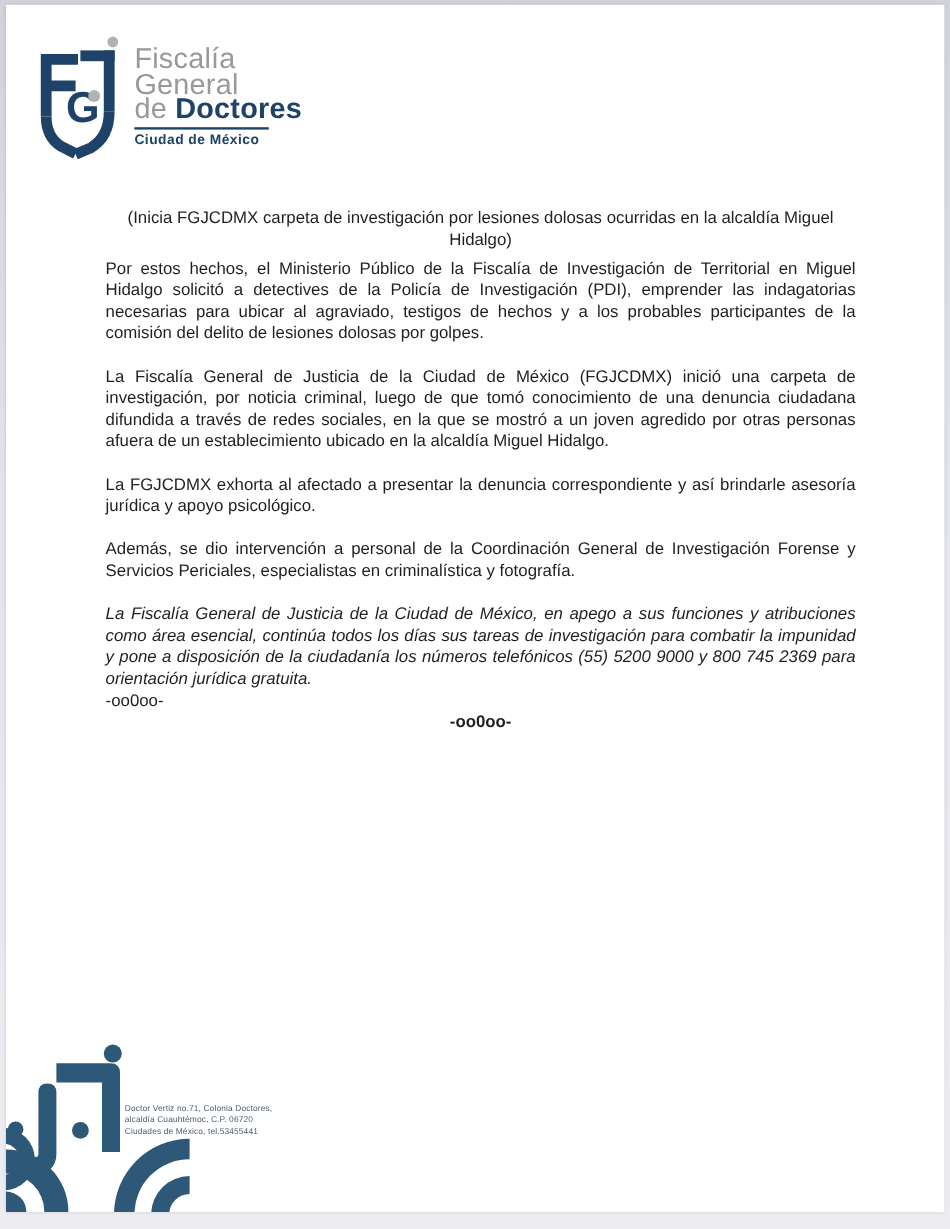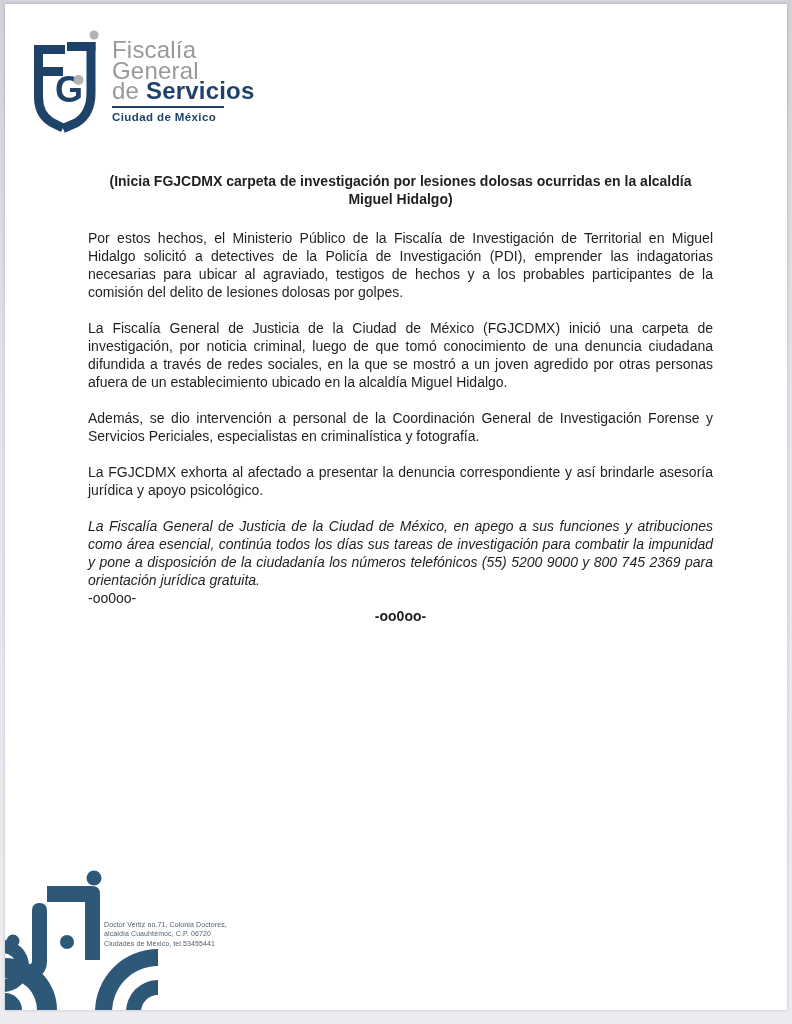--- a/index.html
+++ b/index.html
@@ -18,21 +18,21 @@
   .logo { position:absolute; left:25px; top:26px; display:flex; align-items:flex-start; }
   .emblem { width:72px; height:104px; }
   .logo-text { margin-left:10px; padding-top:10px; }
   .logo-name { font-size:24px; line-height:20.5px; color:var(--logo_gray); font-weight:400; letter-spacing:.2px; }
   .logo-name .bold-navy { color:var(--navy); font-weight:700; }
   .logo-rule { width:112px; height:0; border-top:2px solid var(--navy); margin:4px 0 3px 0; }
   .logo-sub { font-size:11.5px; font-weight:700; color:var(--navy); letter-spacing:.4px; }
   
   .doc { position:absolute; left:83px; top:168px; width:625px; color:var(--ink);
          font-size:14px; line-height:18px; }
-  .doc-title { font-weight:700; text-align:center; margin:0 auto 21px auto; }
+  .doc-title { font-weight:400; text-align:center; margin:0 auto 6px auto; }
   .doc p.para { text-align:justify; margin-bottom:18px; }
   .doc p.para:last-of-type { margin-bottom:0;font-style:italic; }
   .sep-inline { text-align:left; }
   .sep-center { text-align:center; font-weight:700; }
   
   .footer-art { position:absolute; left:0; bottom:0; width:175px; height:156px; }
   .footer-address {
     position:absolute; left:99px; bottom:62px; width:160px;
     font-size:7px; line-height:9.5px; color:var(--addr); letter-spacing:.1px;
   }
@@ -58,32 +58,32 @@
       <path class="navy-stroke" d="M61,63 Q61,84 46,93 L33,98.5"></path>
 
       <text x="25" y="72" font-size="36" font-weight="700" class="navy-fill" font-family="'Liberation Sans', sans-serif">G</text>
 
       <circle class="gray-fill" cx="64" cy="5" r="4.5"></circle>
       <circle class="gray-fill" cx="48.5" cy="50" r="5"></circle>
     </svg>
     <div class="logo-text">
       <div class="logo-name">Fiscalía</div>
       <div class="logo-name">General</div>
-      <div class="logo-name"><span>de</span> <span class="bold-navy">Servicios</span></div>
+      <div class="logo-name"><span>de</span> <span class="bold-navy">Doctores</span></div>
       <div class="logo-rule"></div>
       <div class="logo-sub">Ciudad de México</div>
     </div>
   </div>
 
   <div class="doc">
     <p class="doc-title">(Inicia FGJCDMX carpeta de investigación por lesiones dolosas ocurridas en la alcaldía Miguel Hidalgo)</p>
     <p class="para">Por estos hechos, el Ministerio Público de la Fiscalía de Investigación de Territorial en Miguel Hidalgo solicitó a detectives de la Policía de Investigación (PDI), emprender las indagatorias necesarias para ubicar al agraviado, testigos de hechos y a los probables participantes de la comisión del delito de lesiones dolosas por golpes.</p>
     <p class="para">La Fiscalía General de Justicia de la Ciudad de México (FGJCDMX) inició una carpeta de investigación, por noticia criminal, luego de que tomó conocimiento de una denuncia ciudadana difundida a través de redes sociales, en la que se mostró a un joven agredido por otras personas afuera de un establecimiento ubicado en la alcaldía Miguel Hidalgo.</p>
+    <p class="para">La FGJCDMX exhorta al afectado a presentar la denuncia correspondiente y así brindarle asesoría jurídica y apoyo psicológico.</p>
     <p class="para">Además, se dio intervención a personal de la Coordinación General de Investigación Forense y Servicios Periciales, especialistas en criminalística y fotografía.</p>
-    <p class="para">La FGJCDMX exhorta al afectado a presentar la denuncia correspondiente y así brindarle asesoría jurídica y apoyo psicológico.</p>
     <p class="para">La Fiscalía General de Justicia de la Ciudad de México, en apego a sus funciones y atribuciones como área esencial, continúa todos los días sus tareas de investigación para combatir la impunidad y pone a disposición de la ciudadanía los números telefónicos (55) 5200 9000 y 800 745 2369 para orientación jurídica gratuita.</p>
     <div class="sep-inline">-oo0oo-</div>
     <div class="sep-center">-oo0oo-</div>
   </div>
 
   <svg class="footer-art" viewBox="0 0 175 156" aria-hidden="true">
 
     <circle class="steel-fill" cx="89" cy="24" r="7.5"></circle>
 
     <path class="steel-fill" d="M42,32 H87 Q95,32 95,40 V106 H80 V48 H42 Z"></path>

